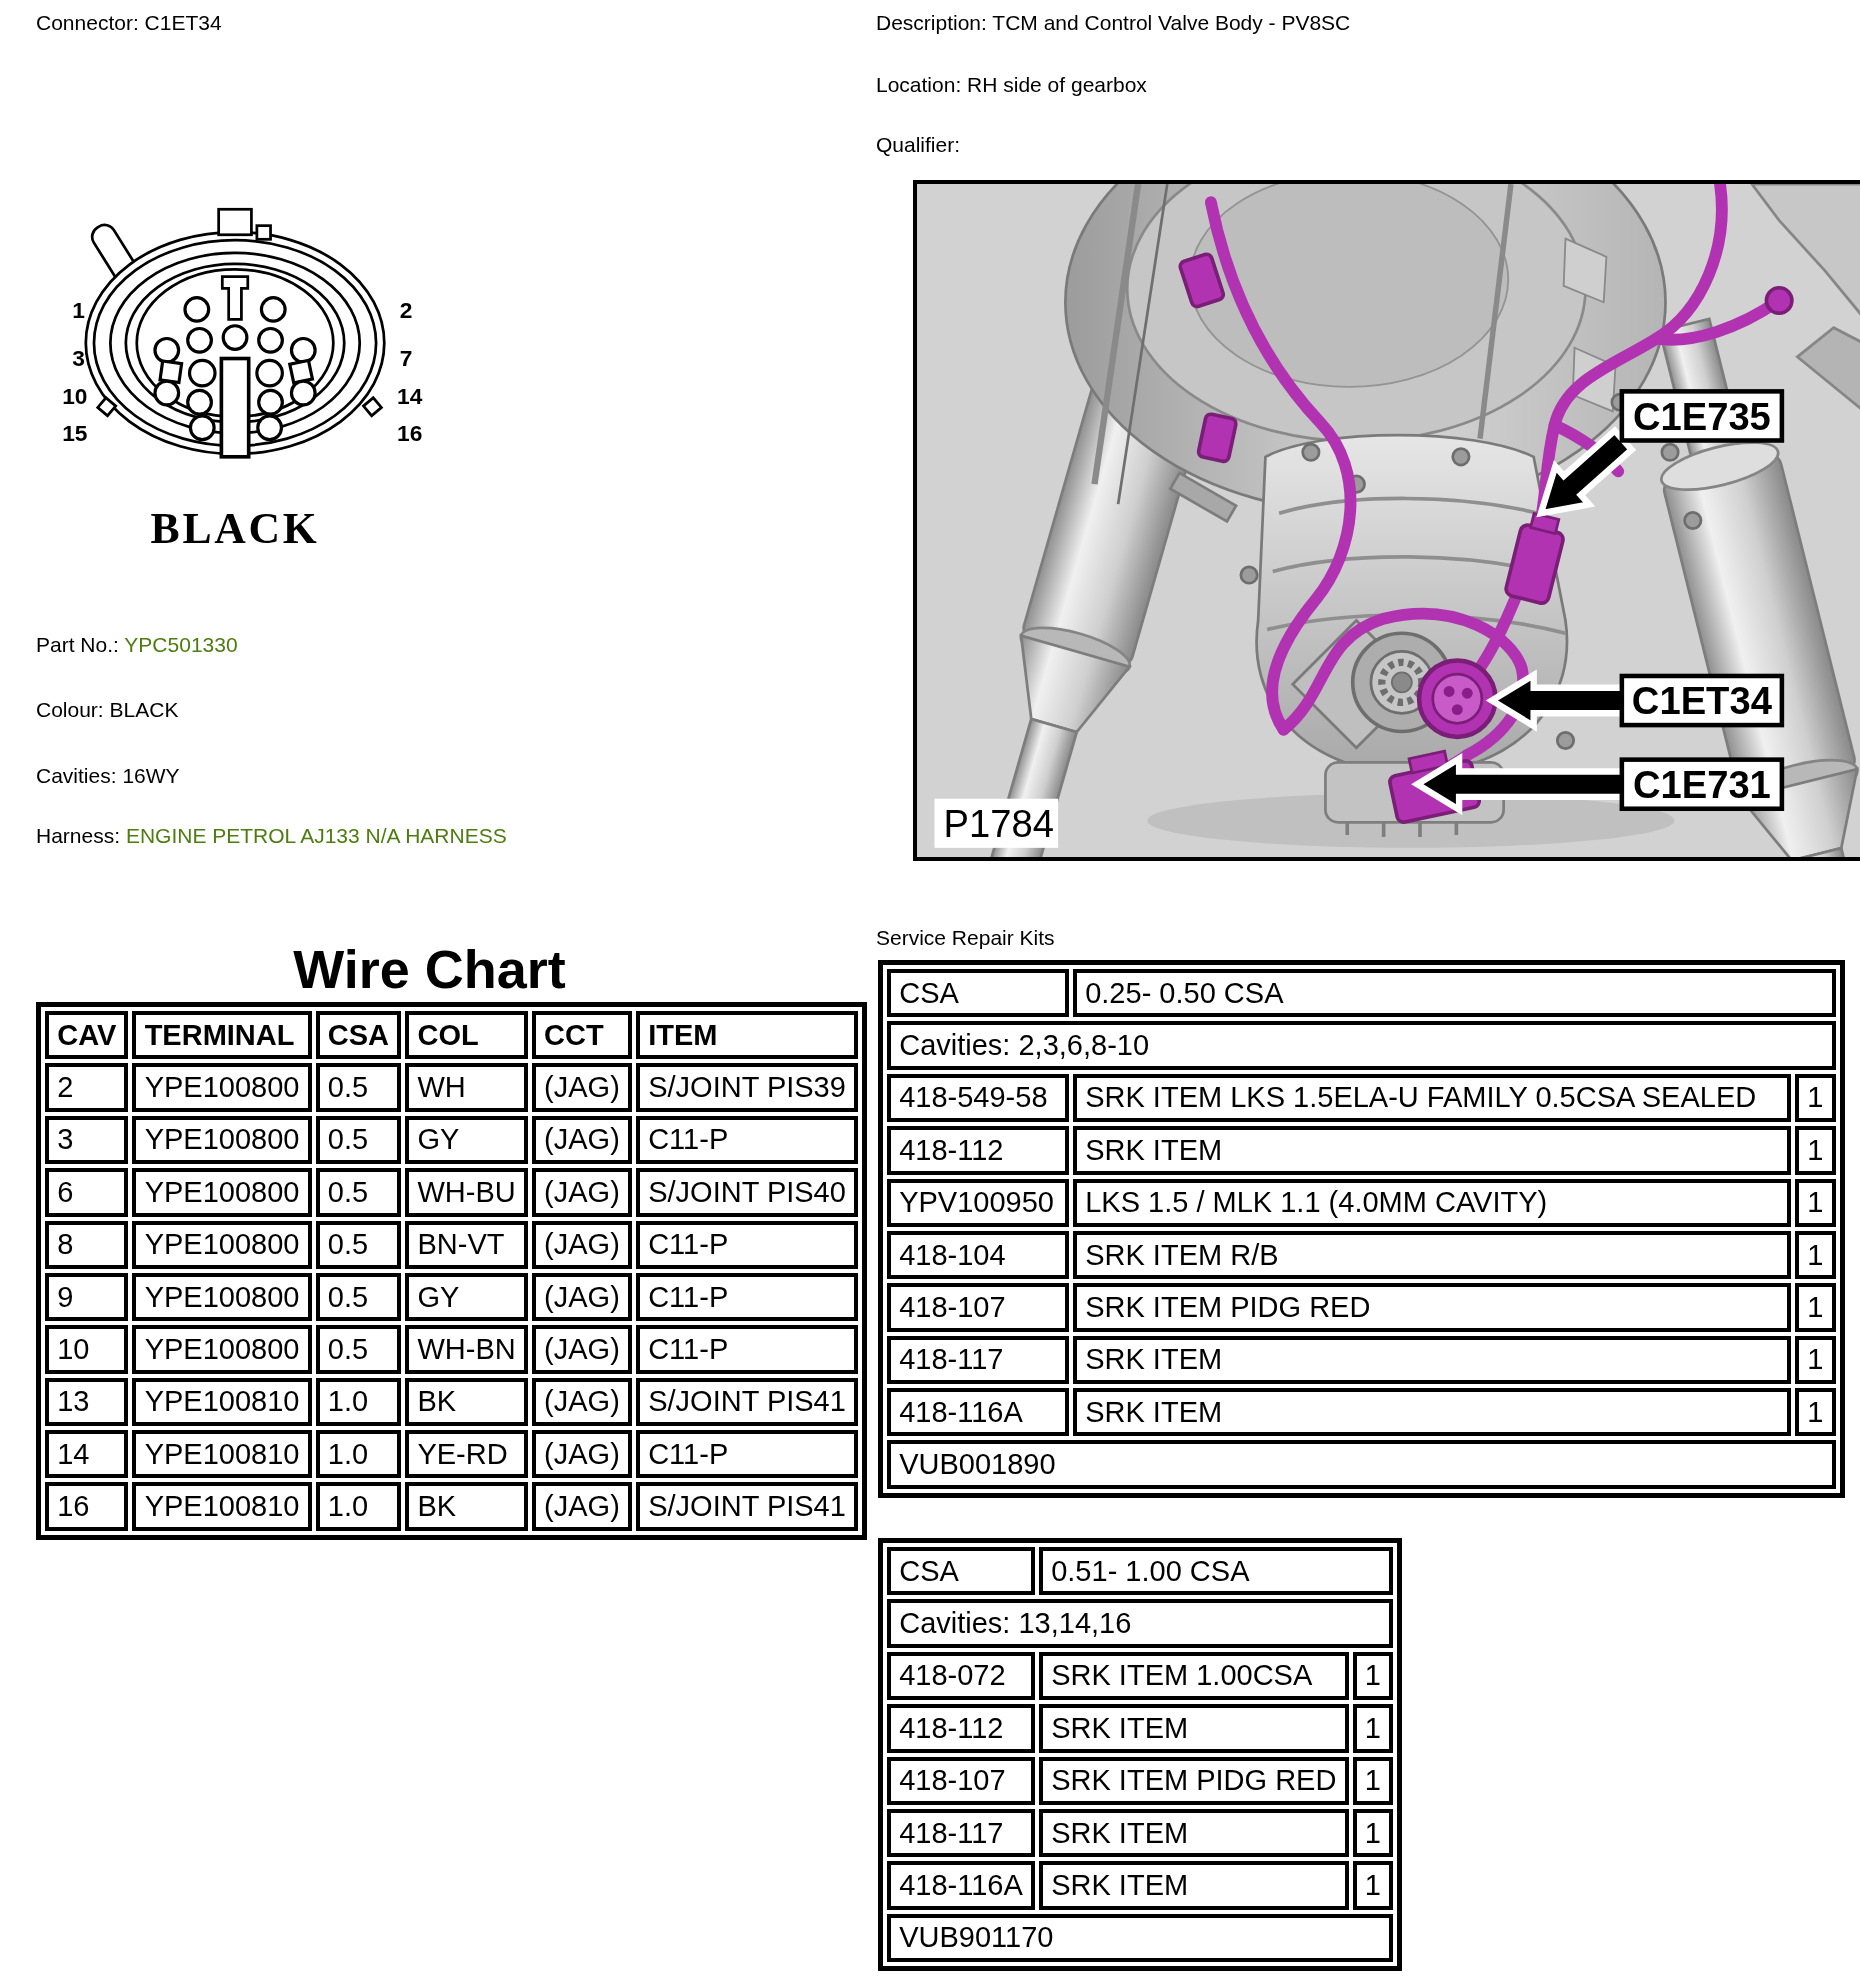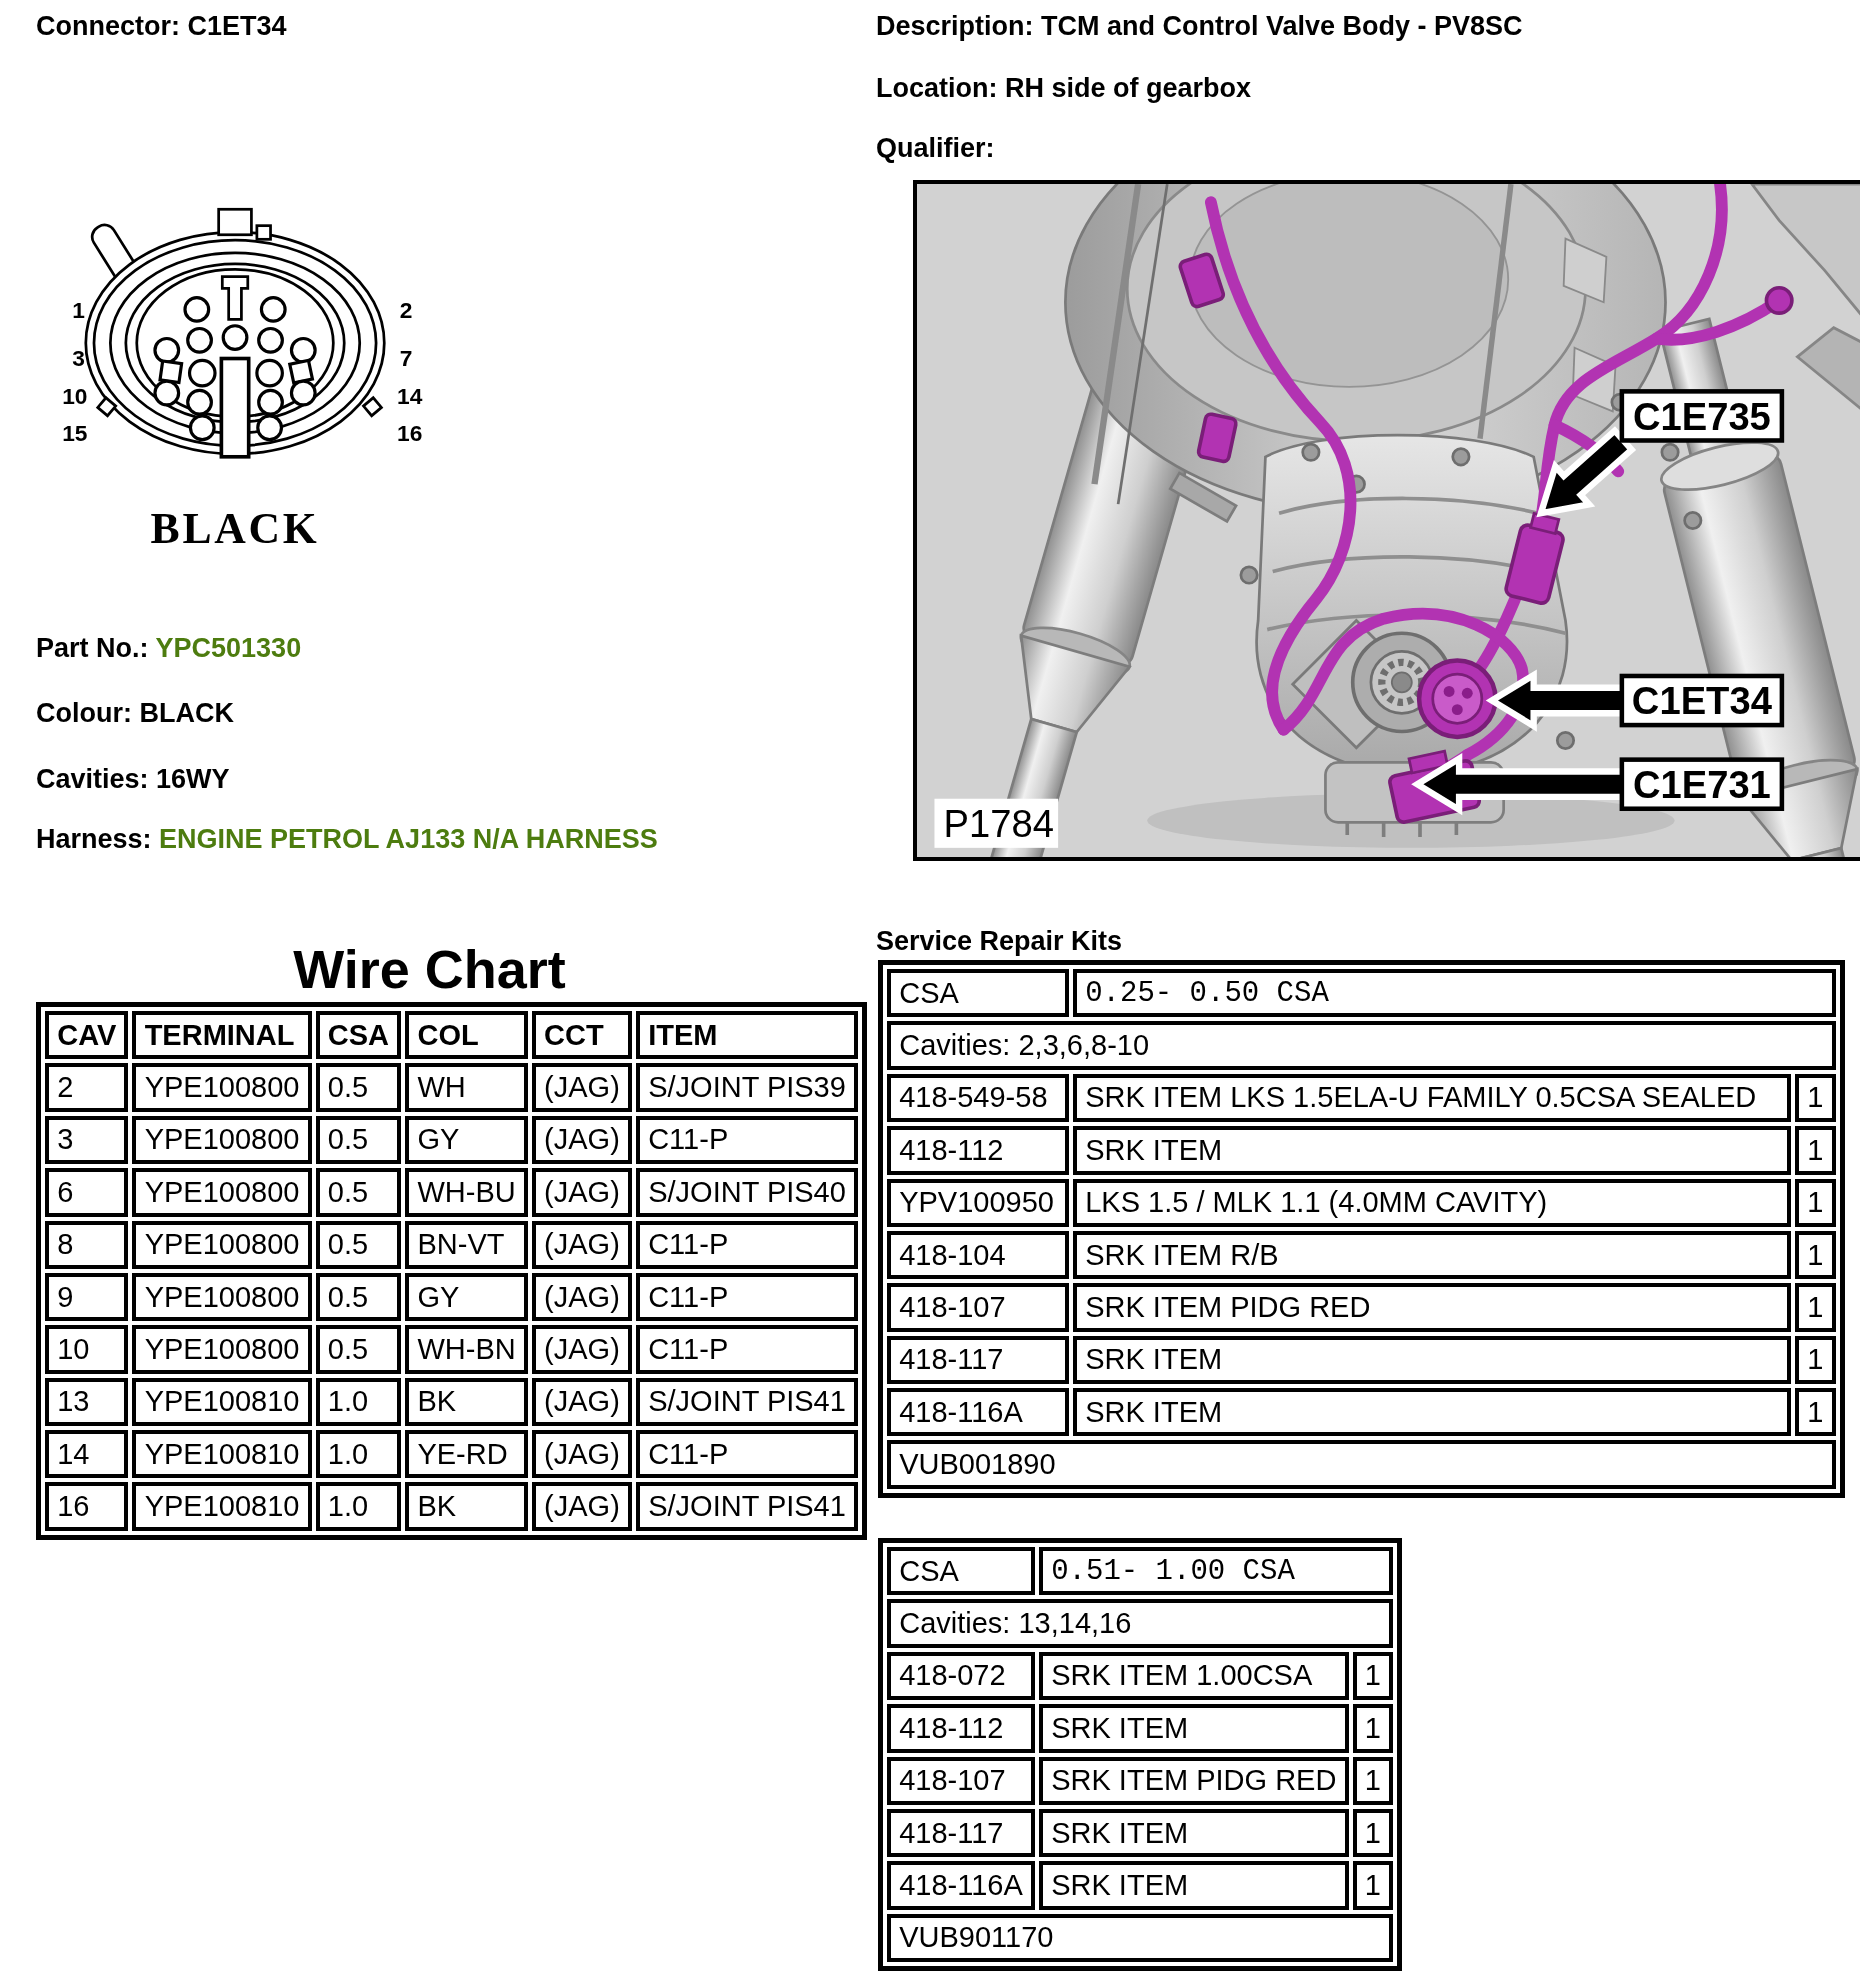--- a/index.html
+++ b/index.html
@@ -1,25 +1,25 @@
 <!DOCTYPE html>
 <html style="font-size:14.5px"><head>
 <meta charset="utf-8">
 <style>
   html,body{margin:0;padding:0;background:#fff;}
   body{width:1860px;height:1986px;position:relative;font-family:"Liberation Sans",sans-serif;color:#000;overflow:hidden;}
   .abs{position:absolute;}
-  .hline{font-size:27px;font-weight:bold;white-space:nowrap;}
+  .hline{font-size:21px;font-weight:normal;white-space:nowrap;}
   .green{color:#4d7c0f;}
   .wc-title{font-size:54px;font-weight:bold;text-align:center;}
   table.grid{border-collapse:separate;border-spacing:4.5px;border:5.5px solid #000;background:#fff;}
   table.grid th,table.grid td{border:4.5px solid #000;padding:2.7px 8.2px;font-size:29px;line-height:35px;white-space:nowrap;font-weight:400;text-align:left;vertical-align:middle;background:#fff;}
   table.grid th{font-weight:bold;margin-top:13px;}
   td.b{font-weight:bold;}
-  td.center{text-align:center;font-family:Liberation Mono, monospace;}
+  td.center{text-align:center;}
   td.right{text-align:right;}
   .figure-frame{border:4.5px solid #000;background:#D2D2D2;}
   svg text{font-family:"Liberation Sans",sans-serif;}
   .serif{font-family:"Liberation Serif",serif;}
 </style>
 </head>
 <body>
 
 <div class="abs hline" style="left:36px;top:11px;">
   <span>Connector:</span>

